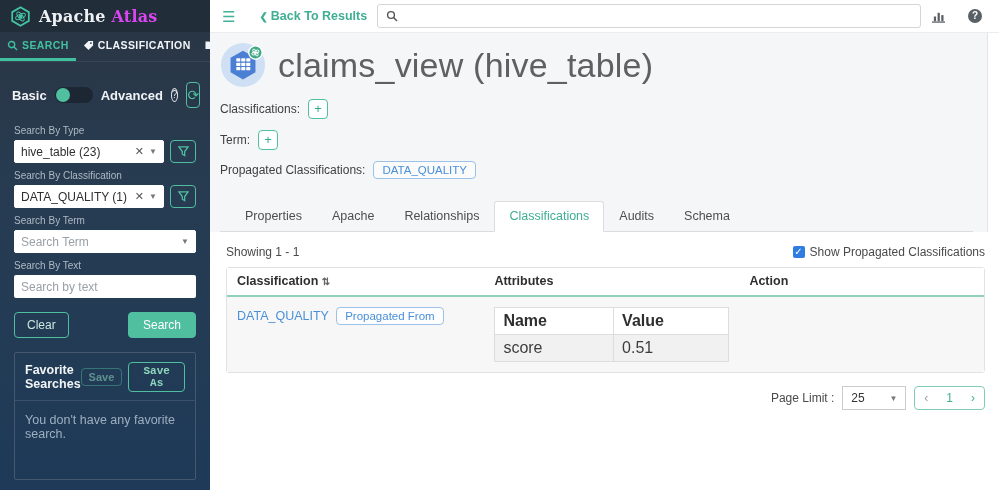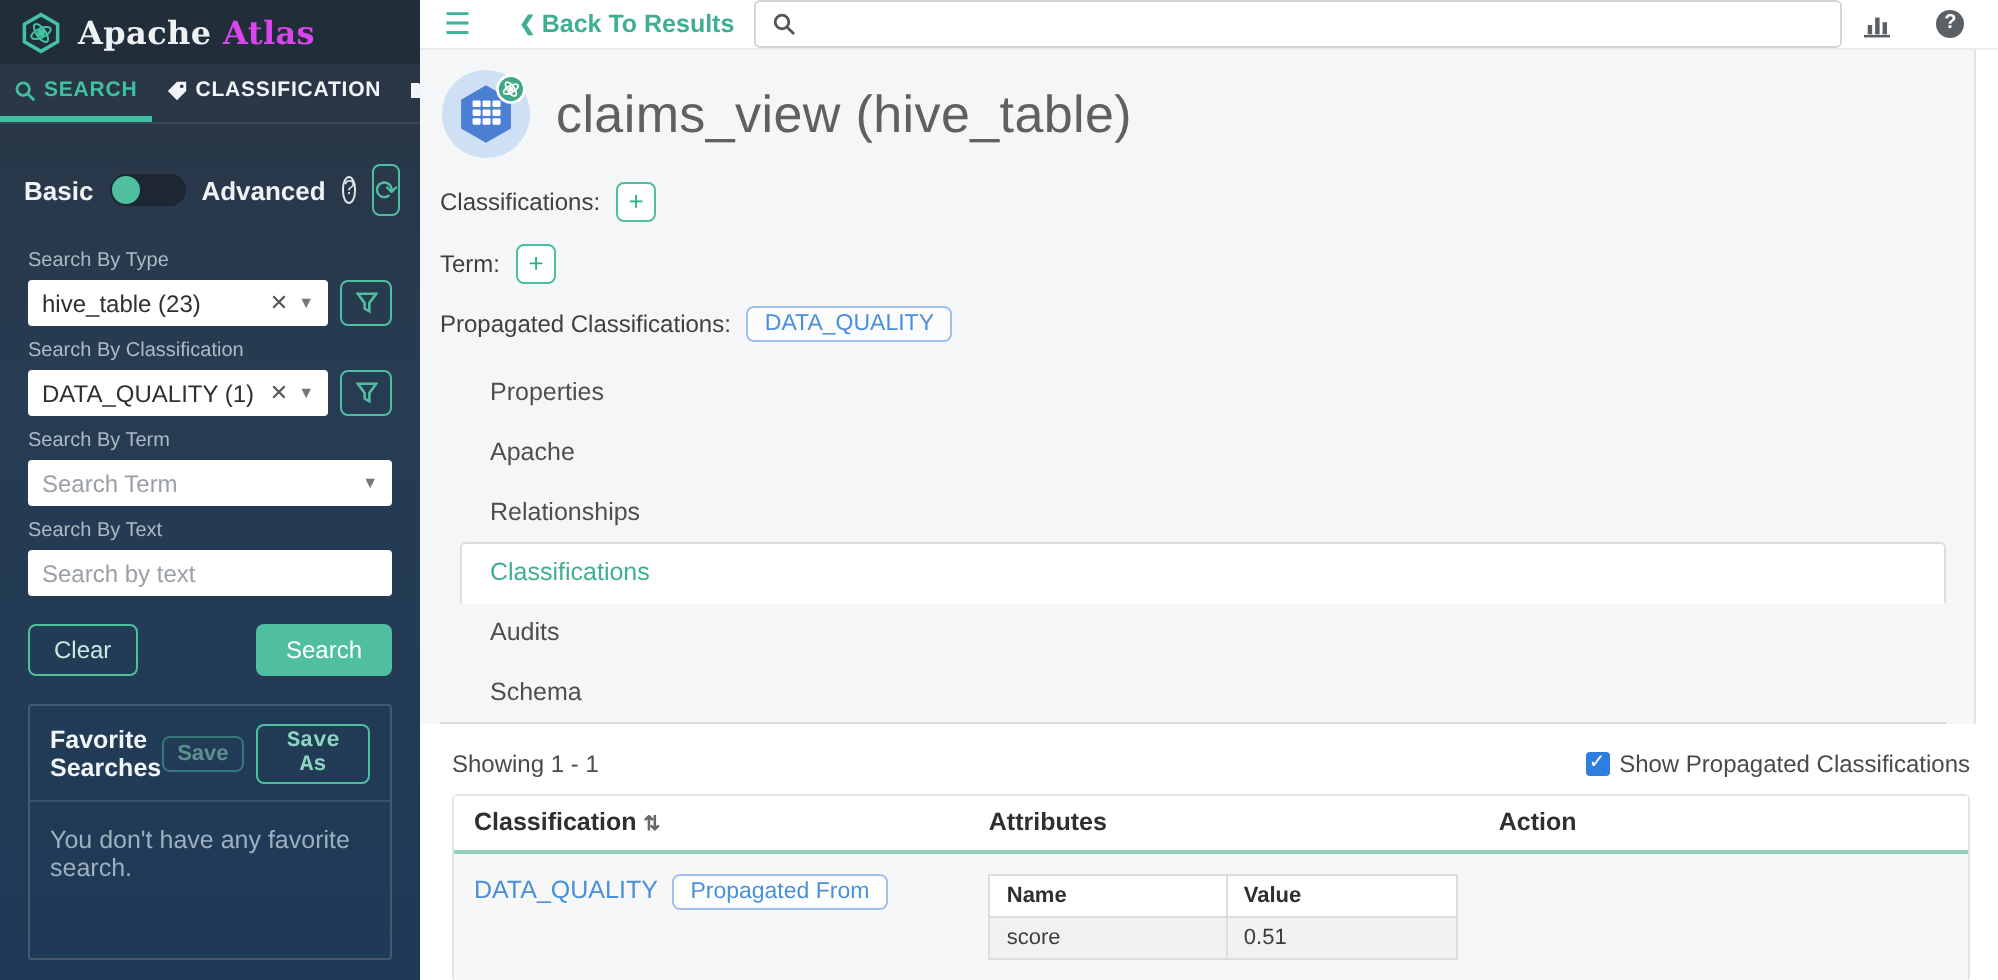--- a/index.html
+++ b/index.html
@@ -59,42 +59,42 @@
   .back-link .chev { font-size:10px; }
   .top-search { flex:0 0 544px; height:24px; border:1px solid #d5d5d5; border-radius:3px; display:flex; align-items:center; padding:0 8px; gap:6px; background:#fff; }
   .top-search input { border:none; outline:none; flex:1; font-size:12px; font-family:"Liberation Sans",sans-serif; color:#333; }
   .top-search input::placeholder { color:#8b9196; }
   .top-icons { margin-left:auto; display:flex; align-items:center; gap:22px; padding-right:16px; }
   .ticon-btn { cursor:pointer; display:flex; align-items:center; gap:5px; color:#5a5f63; font-size:12px; }
   .qmark { width:14px; height:14px; background:#5a6166; color:#fff; border-radius:50%; font-size:10px; font-weight:bold; text-align:center; line-height:14px; }
 
   .entity-header { background:#f5f6f8; border-right:1px solid #e4e4e7; margin-right:11px; padding:9px 14px 0 10px; }
   .ent-top { display:flex; align-items:center; gap:12px; }
-  .ent-title { font-size:26px; color:#606060; font-weight:normal; letter-spacing:.2px; }
+  .ent-title { font-size:34px; color:#606060; font-weight:normal; letter-spacing:.2px; }
   .meta-row { display:flex; align-items:center; gap:8px; margin-top:11px; font-size:12px; color:#3f3f3f; }
   .plus-btn { width:20px; height:20px; border:1px solid #4fbfa0; background:#fff; border-radius:4px; color:#2fae8e; font-size:13px; line-height:18px; text-align:center; cursor:pointer; }
   .tag-pill { border:1px solid #9cc1ea; color:#4a90d9; background:rgba(255,255,255,.6); border-radius:4px; padding:2px 8px; font-size:11.5px; cursor:pointer; }
 
-  .tab-strip { display:flex; margin-top:10px; padding-left:10px; border-bottom:1px solid #dcdcdf;flex-direction:column; }
+  .tab-strip { display:flex; margin-top:22px; padding-left:10px; border-bottom:1px solid #dcdcdf; }
   .mtab { font-size:12.5px; color:#4e4e4e; padding:7px 14px 8px 14px; cursor:pointer; border:1px solid transparent; margin-bottom:-1px; }
   .mtab.active { background:#fff; color:#3fae93; border-color:#dcdcdf; border-bottom-color:#fff; border-radius:3px 3px 0 0; }
 
   .content { padding:13px 14px 0 16px; background:#fff; }
   .showing-row { display:flex; justify-content:space-between; align-items:center; font-size:12px; color:#4a4a4a; margin-bottom:8px; }
   .chk-wrap { display:flex; align-items:center; gap:5px; cursor:pointer; }
   .chk { width:12px; height:12px; background:#2f7de1; border-radius:2px; color:#fff; font-size:10px; line-height:12px; text-align:center; }
 
   .cls-table { width:100%; border:1px solid #e2e2e4; border-radius:3px; border-collapse:separate; border-spacing:0; }
   .cls-table th { text-align:left; font-size:12.5px; color:#2f2f2f; padding:6px 10px 7px 10px; background:#fff; border-bottom:2px solid #8fd0bf; font-weight:bold; }
   .cls-table th .sort { color:#666; font-size:10px; }
   .cls-table td { background:#f7f7f8; vertical-align:top; padding:10px 10px; font-size:12.5px; }
   .cls-link { color:#4a90d9; cursor:pointer; }
   .prop-from-btn { border:1px solid #9cc1ea; color:#4a90d9; background:#fdfdfe; border-radius:4px; padding:2px 8px; font-size:11.5px; cursor:pointer; margin-left:4px; }
   .attr-table { border-collapse:collapse; width:235px; background:#fff; }
-  .attr-table th, .attr-table td { border:1px solid #ddd; font-size:11px; padding:4px 8px; text-align:left; }
+  .attr-table th, .attr-table td { border:1px solid #ddd; font-size:16px; padding:4px 8px; text-align:left; }
   .attr-table th { font-weight:bold; color:#2f2f2f; background:#fff; }
   .attr-table td { background:#f1f1f2; color:#3d3d3d; }
 
   .pagination-row { display:flex; justify-content:flex-end; align-items:center; gap:8px; margin-top:13px; font-size:12px; color:#4a4a4a; }
   .limit-select { border:1px solid #ccc; border-radius:0; background:#fff; padding:4px 8px; width:64px; display:flex; justify-content:space-between; align-items:center; cursor:pointer; color:#333; }
   .limit-select .caret { font-size:8px; color:#777; }
   .pager { border:1px solid #7fcdb8; border-radius:4px; display:flex; align-items:center; background:#fff; }
   .pager span { padding:4px 9px; cursor:pointer; font-size:12px; }
   .pager .prev { color:#9aa0a6; }
   .pager .page { color:#3fae93; }

